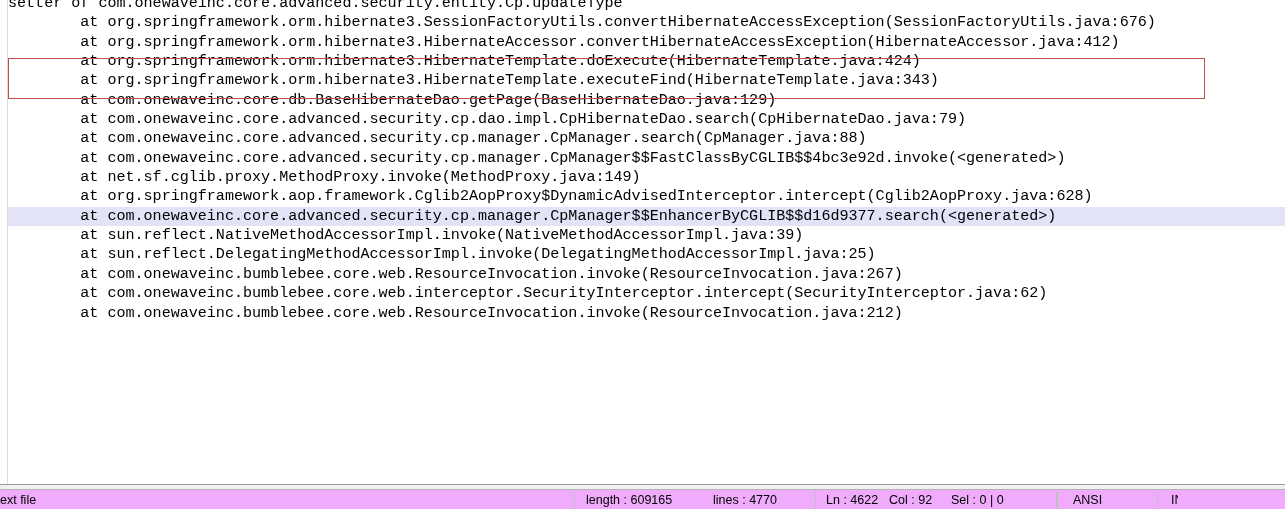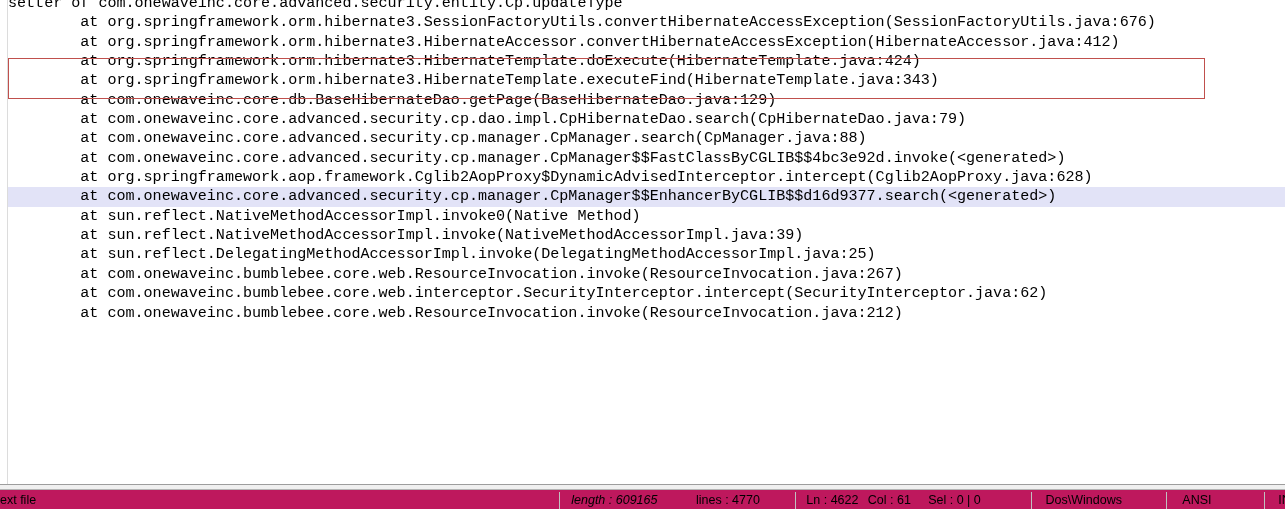--- a/index.html
+++ b/index.html
@@ -96,21 +96,21 @@
     border-top: 1px solid #9d9d9d;
   }
 
   
   .statusbar {
     position: absolute;
     left: 0;
     top: 489px;
     width: 1285px;
     height: 20px;
-    background: #be185d;
+    background: #f0abfc;
     border-top: 1px solid #b4b4b4;
     display: flex;
     align-items: center;
     font-family: "Liberation Sans", sans-serif;
     font-size: 12.5px;
     color: #000000;
   }
   .sb-cell {
     height: 20px;
     display: flex;
@@ -120,21 +120,21 @@
     white-space: nowrap;
   }
   .sb-sep {
     width: 1px;
     height: 17px;
     background: #c0c0c0;
     flex: 0 0 auto;
     align-self: center;
   }
   .sb-doctype   { width: 574px; padding-left: 0px; }
-  .sb-length    { width: 101px; padding-left: 11px; font-style: italic; }
+  .sb-length    { width: 101px; padding-left: 11px; }
   .sb-lines     { width: 106px; padding-left: 4px; margin-left: 33px;  }
   .sb-ln        { width: 71px;  padding-left: 10px; }
   .sb-col       { width: 63px;  padding-left: 2px;  }
   .sb-sel       { width: 106px; padding-left: 1px;  }
   .sb-eol       { width: 138px; padding-left: 14px; }
   .sb-enc       { width: 99px;  padding-left: 15px; text-align: right; }
   .sb-ins       { width: 20px;  padding-left: 13px; }
 </style>
 </head>
 <body>
@@ -147,45 +147,44 @@
       <div class="code-area-inner" id="code-lines">
           <div class="code-line">setter of com.onewaveinc.core.advanced.security.entity.Cp.updateType</div>
           <div class="code-line">        at org.springframework.orm.hibernate3.SessionFactoryUtils.convertHibernateAccessException(SessionFactoryUtils.java:676)</div>
           <div class="code-line">        at org.springframework.orm.hibernate3.HibernateAccessor.convertHibernateAccessException(HibernateAccessor.java:412)</div>
           <div class="code-line">        at org.springframework.orm.hibernate3.HibernateTemplate.doExecute(HibernateTemplate.java:424)</div>
           <div class="code-line">        at org.springframework.orm.hibernate3.HibernateTemplate.executeFind(HibernateTemplate.java:343)</div>
           <div class="code-line">        at com.onewaveinc.core.db.BaseHibernateDao.getPage(BaseHibernateDao.java:129)</div>
           <div class="code-line">        at com.onewaveinc.core.advanced.security.cp.dao.impl.CpHibernateDao.search(CpHibernateDao.java:79)</div>
           <div class="code-line">        at com.onewaveinc.core.advanced.security.cp.manager.CpManager.search(CpManager.java:88)</div>
           <div class="code-line">        at com.onewaveinc.core.advanced.security.cp.manager.CpManager$$FastClassByCGLIB$$4bc3e92d.invoke(&lt;generated&gt;)</div>
+          <div class="code-line">        at net.sf.cglib.proxy.MethodProxy.invoke(MethodProxy.java:149)</div>
           <div class="code-line">        at org.springframework.aop.framework.Cglib2AopProxy$DynamicAdvisedInterceptor.intercept(Cglib2AopProxy.java:628)</div>
           <div class="code-line highlight">        at com.onewaveinc.core.advanced.security.cp.manager.CpManager$$EnhancerByCGLIB$$d16d9377.search(&lt;generated&gt;)</div>
-          <div class="code-line">        at sun.reflect.NativeMethodAccessorImpl.invoke0(Native Method)</div>
           <div class="code-line">        at sun.reflect.NativeMethodAccessorImpl.invoke(NativeMethodAccessorImpl.java:39)</div>
           <div class="code-line">        at sun.reflect.DelegatingMethodAccessorImpl.invoke(DelegatingMethodAccessorImpl.java:25)</div>
           <div class="code-line">        at com.onewaveinc.bumblebee.core.web.ResourceInvocation.invoke(ResourceInvocation.java:267)</div>
           <div class="code-line">        at com.onewaveinc.bumblebee.core.web.interceptor.SecurityInterceptor.intercept(SecurityInterceptor.java:62)</div>
           <div class="code-line">        at com.onewaveinc.bumblebee.core.web.ResourceInvocation.invoke(ResourceInvocation.java:212)</div>
         </div>
     </div>
     <div class="annot-box"></div>
   </div>
 
   <div class="hscroll"></div>
 
   <div class="statusbar">
     <div class="sb-cell sb-doctype">ext file</div>
     <div class="sb-sep"></div>
     <div class="sb-cell sb-length">length : 609165</div>
     <div class="sb-cell sb-lines">lines : 4770</div>
     <div class="sb-sep"></div>
     <div class="sb-cell sb-ln">Ln : 4622</div>
-    <div class="sb-cell sb-col">Col : 61</div>
+    <div class="sb-cell sb-col">Col : 92</div>
     <div class="sb-cell sb-sel">Sel : 0 | 0</div>
     <div class="sb-sep"></div>
-    <div class="sb-cell sb-eol">Dos\Windows</div>
     <div class="sb-sep"></div>
     <div class="sb-cell sb-enc">ANSI</div>
     <div class="sb-sep"></div>
     <div class="sb-cell sb-ins">INS</div>
   </div>
 
 </div>
 
 </body></html>

